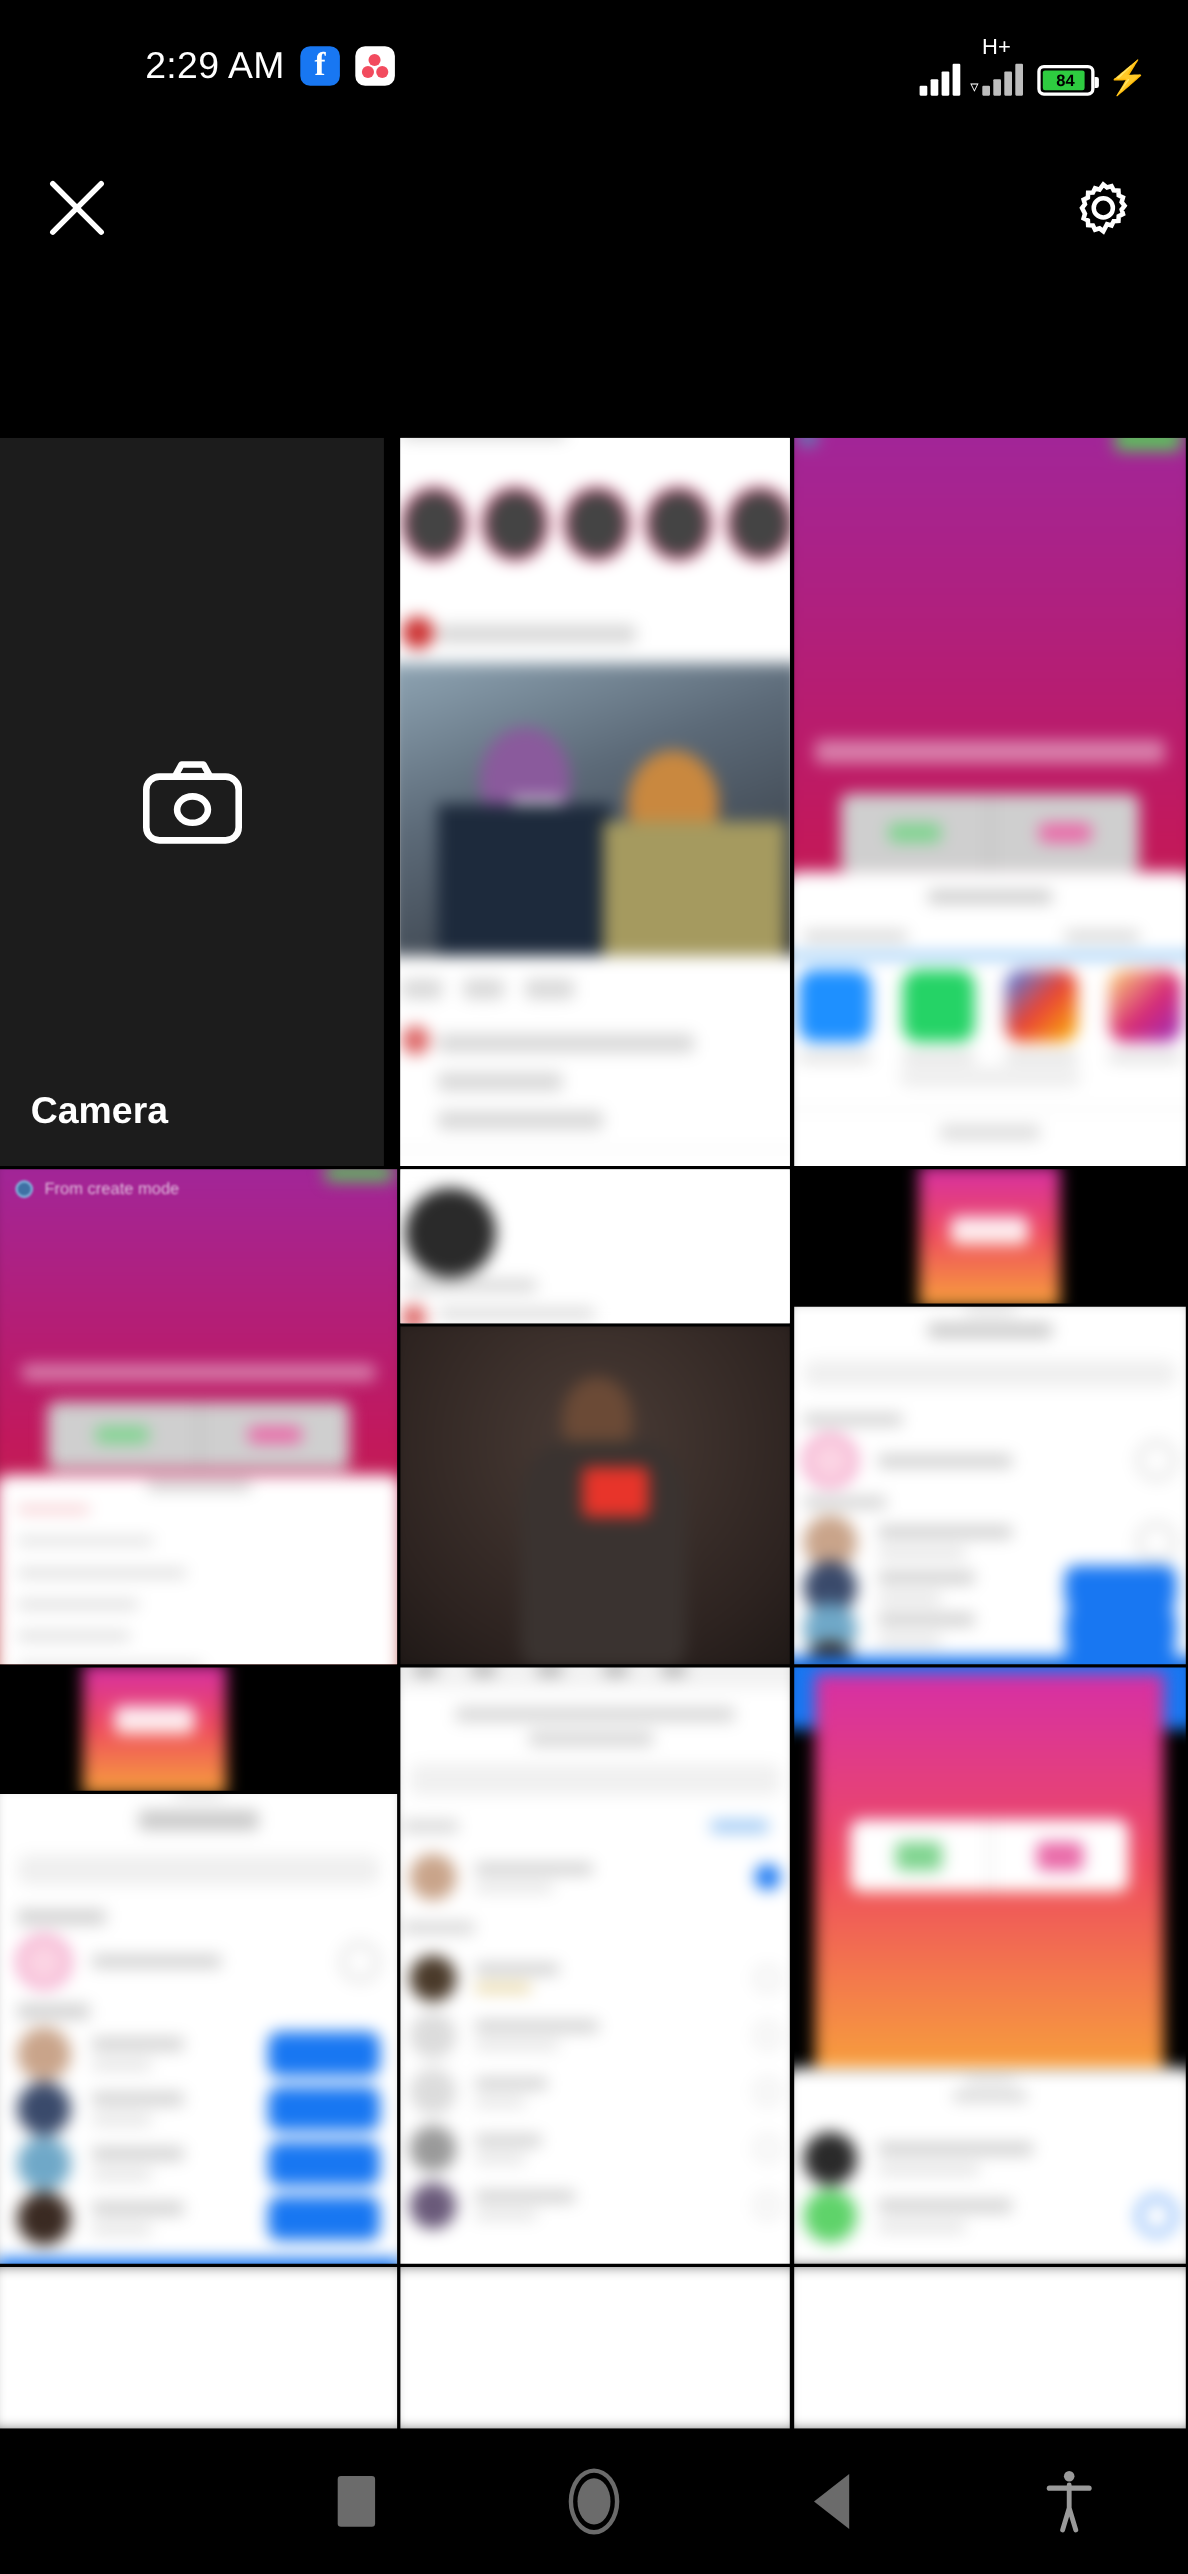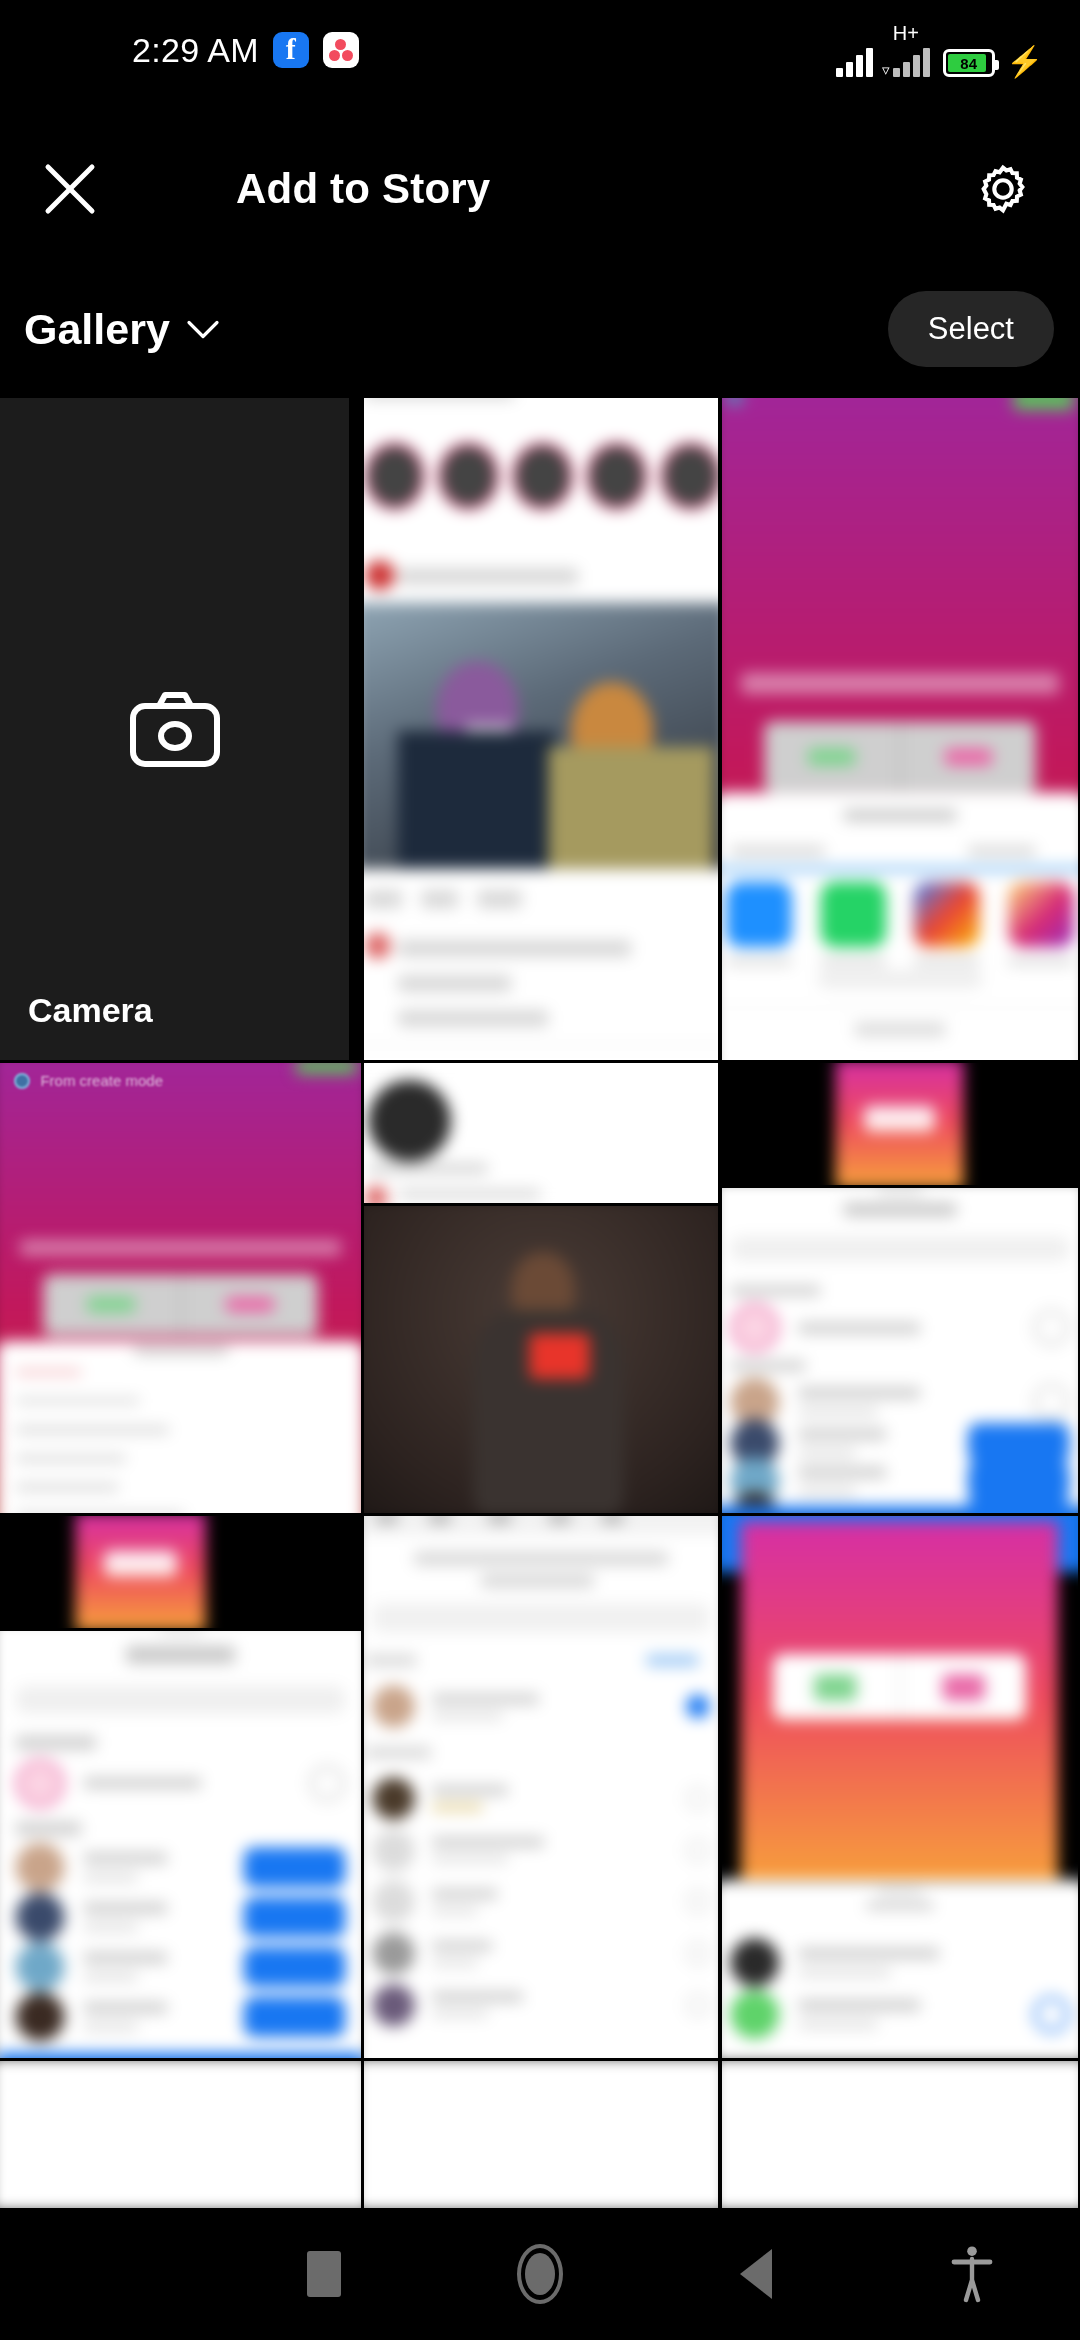--- a/index.html
+++ b/index.html
@@ -6,21 +6,21 @@
   html, body {
     width: 1080px; height: 2340px;
     background: #000;
     font-family: "Liberation Sans", sans-serif;
     overflow: hidden;
   }
   .phone { position: relative; width: 1080px; height: 2340px; background: #000; }
 
   
   .statusbar {
-    position: absolute; top: 6px; left: 0; width: 1080px; height: 88px;
+    position: absolute; top: 16px; left: 0; width: 1080px; height: 88px;
     display: flex; align-items: center; justify-content: space-between;
     padding: 0 36px 0 0;
   }
   .sb-left { display: flex; align-items: center; gap: 14px; padding-left: 132px; }
   .sb-clock { color: #fff; font-size: 34px; font-weight: 500; letter-spacing: .3px; }
   .fb-icon {
     width: 36px; height: 36px; border-radius: 9px; background: #1877F2;
     position: relative; display: inline-block;
   }
   .fb-icon::after {
@@ -288,38 +288,28 @@
     </div>
   </div>
 
   <div class="header">
     <div class="close-btn">
       <svg width="60" height="60" viewBox="0 0 60 60">
         <line x1="8" y1="8" x2="52" y2="52" stroke="#fff" stroke-width="5" stroke-linecap="round"></line>
         <line x1="52" y1="8" x2="8" y2="52" stroke="#fff" stroke-width="5" stroke-linecap="round"></line>
       </svg>
     </div>
-    <div class="header-title">Add to Story</div>
     <div class="gear-btn">
       <svg width="58" height="58" viewBox="0 0 24 24">
         <path fill="none" stroke="#fff" stroke-width="1.7" d="M12 3.2l1.4 1.1 1.7-.5.8 1.6 1.8.1.1 1.8 1.6.8-.5 1.7 1.1 1.4-1.1 1.4.5 1.7-1.6.8-.1 1.8-1.8.1-.8 1.6-1.7-.5L12 20.8l-1.4-1.1-1.7.5-.8-1.6-1.8-.1-.1-1.8-1.6-.8.5-1.7L4 12l1.1-1.4-.5-1.7 1.6-.8.1-1.8 1.8-.1.8-1.6 1.7.5z"></path>
         <circle cx="12" cy="12" r="3.6" fill="none" stroke="#fff" stroke-width="1.7"></circle>
       </svg>
     </div>
   </div>
 
-  <div class="gallery-row">
-    <div class="gallery-picker">
-      <span class="gallery-label">Gallery</span>
-      <svg class="chev" width="34" height="22" viewBox="0 0 34 22">
-        <polyline points="3,4 17,18 31,4" fill="none" stroke="#fff" stroke-width="3.2" stroke-linecap="round" stroke-linejoin="round"></polyline>
-      </svg>
-    </div>
-    <button class="select-btn">Select</button>
-  </div>
 
   <div class="grid">
 
     <div class="tile camera-tile" style="left:0; top:0; width:349px; height:662px;">
       <svg class="cam-icon" width="92" height="78" viewBox="0 0 92 78">
         <rect x="4" y="16" width="84" height="58" rx="12" fill="none" stroke="#fff" stroke-width="6"></rect>
         <path d="M30 16 L36 5 L56 5 L62 16 Z" fill="none" stroke="#fff" stroke-width="6" stroke-linejoin="round"></path>
         <ellipse cx="46" cy="46" rx="14" ry="12" fill="none" stroke="#fff" stroke-width="6"></ellipse>
       </svg>
       <span class="cam-label">Camera</span>

